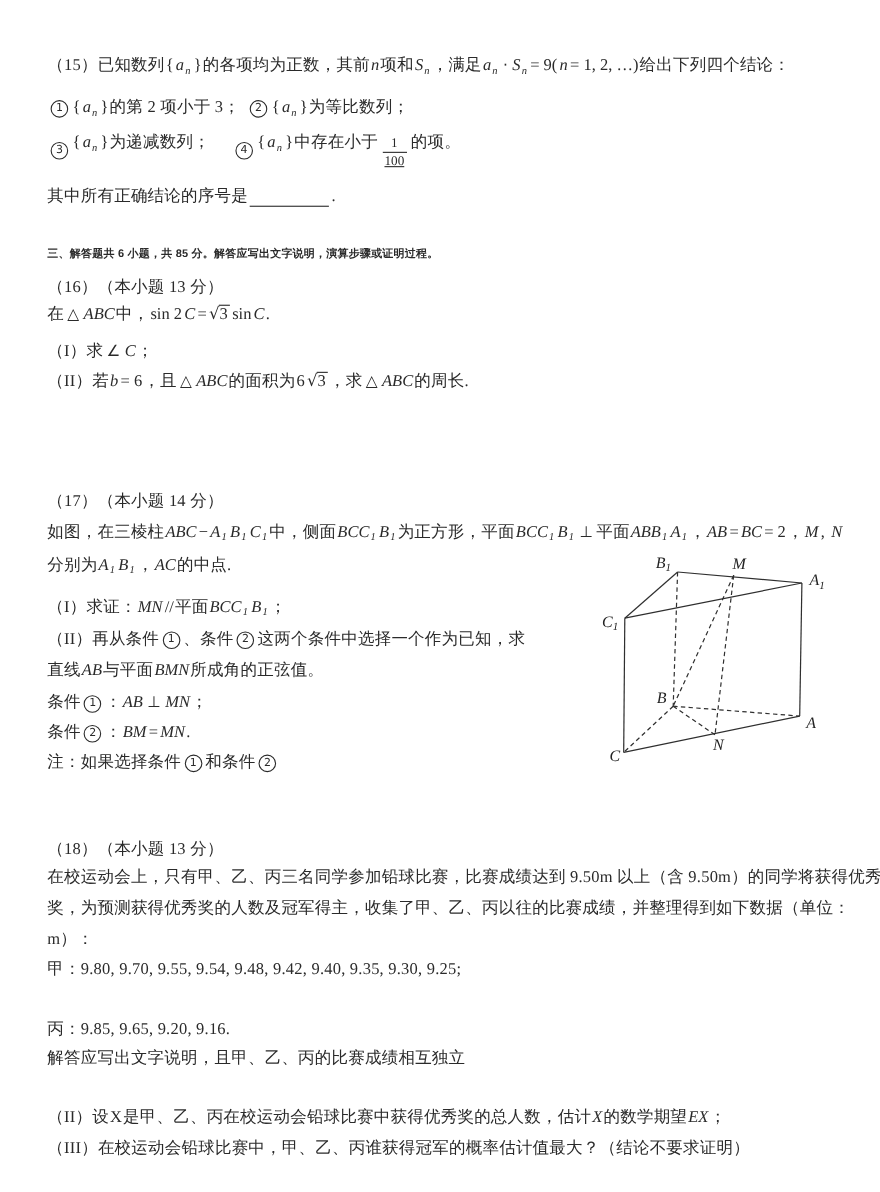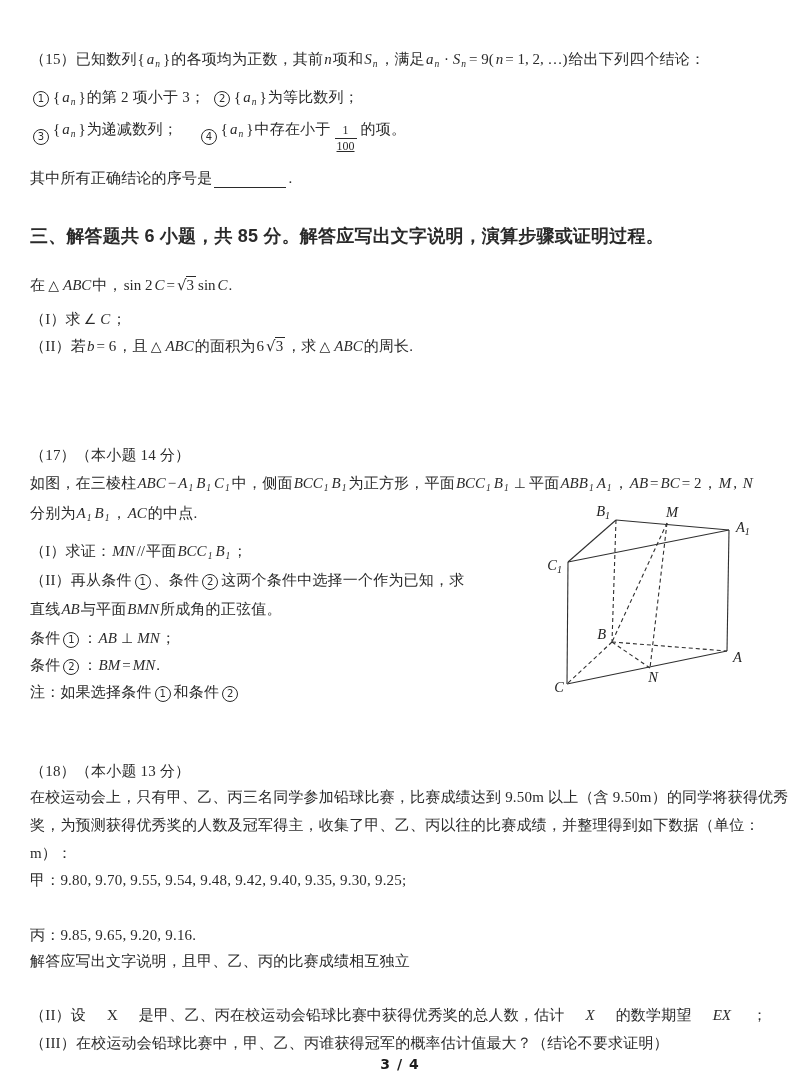--- a/index.html
+++ b/index.html
@@ -3,29 +3,29 @@
 <meta charset="utf-8">
 <style>
   html,body{margin:0;padding:0;background:#ffffff;}
   .page{
     position:relative;width:800px;height:1084px;background:#ffffff;overflow:hidden;
     color:#2a2a2a;
     font-family:"Liberation Serif","DejaVu Serif",serif;
     font-size:15px;
   }
   .line{
-    position:absolute;left:30px;height:22px;
+    position:absolute;left:43px;height:22px;
     display:flex;align-items:baseline;white-space:pre;
   }
   .line.tall{height:34px;}
   .line.math-tall{height:26px;}
   .sec{
     font-weight:bold;
     font-family:"Liberation Sans","DejaVu Sans",sans-serif;
-    font-size:18px;letter-spacing:.4px;
+    font-size:10px;letter-spacing:.4px;
   }
   .txt{letter-spacing:.2px;}
   .rom{margin:0 1px;}
   .mth{font-style:italic;margin:0 1px;}
   .msub{font-style:italic;font-size:9.5px;position:relative;top:3px;margin-right:2px;}
   .sym{font-family:"DejaVu Sans","DejaVu Serif",sans-serif;margin:0 3px;font-size:14px;}
   .circ{
     display:inline-flex;align-items:center;justify-content:center;
     width:14px;height:14px;border:1px solid #2a2a2a;border-radius:50%;
     font-size:10px;line-height:1;margin:0 3px;flex:0 0 auto;align-self:center;
@@ -71,40 +71,40 @@
         <line x1="66" y1="146" x2="181" y2="155" stroke="#2f2f2f" stroke-width="1.1" stroke-dasharray="4 3"></line>
         <text x="64" y="20" text-anchor="end"><tspan>B</tspan><tspan dy="3" font-size="10">1</tspan></text>
         <text x="126" y="21" text-anchor="middle"><tspan>M</tspan></text>
         <text x="190" y="36" text-anchor="start"><tspan>A</tspan><tspan dy="3" font-size="10">1</tspan></text>
         <text x="16" y="74" text-anchor="end"><tspan>C</tspan><tspan dy="3" font-size="10">1</tspan></text>
         <text x="60" y="143" text-anchor="end"><tspan>B</tspan></text>
         <text x="187" y="166" text-anchor="start"><tspan>A</tspan></text>
         <text x="107" y="186" text-anchor="middle"><tspan>N</tspan></text>
         <text x="13" y="196" text-anchor="middle"><tspan>C</tspan></text>
       </svg></div>
-  <div class="pagenum">3 / 4</div>
 <div class="line" style="top: 50px;"><span class="txt">（15）已知数列</span><span class="rom">{</span><span class="mth">a</span><span class="msub">n</span><span class="rom">}</span><span class="txt">的各项均为正数，其前</span><span class="mth">n</span><span class="txt">项和</span><span class="mth">S</span><span class="msub">n</span><span class="txt">，满足</span><span class="mth">a</span><span class="msub">n</span><span class="sym">·</span><span class="mth">S</span><span class="msub">n</span><span class="rom">= 9(</span><span class="mth">n</span><span class="rom">= 1, 2, …)</span><span class="txt">给出下列四个结论：</span></div>
     <div class="line" style="top: 88px;"><span class="circ">1</span><span class="rom">{</span><span class="mth">a</span><span class="msub">n</span><span class="rom">}</span><span class="txt">的第 2 项小于 3；</span><span class="gap" style="width: 6px;"></span><span class="circ">2</span><span class="rom">{</span><span class="mth">a</span><span class="msub">n</span><span class="rom">}</span><span class="txt">为等比数列；</span></div>
     <div class="line tall" style="top: 120px;"><span class="circ">3</span><span class="rom">{</span><span class="mth">a</span><span class="msub">n</span><span class="rom">}</span><span class="txt">为递减数列；</span><span class="gap" style="width: 20px;"></span><span class="circ">4</span><span class="rom">{</span><span class="mth">a</span><span class="msub">n</span><span class="rom">}</span><span class="txt">中存在小于</span><span class="frac"><span class="num">1</span><span class="den">100</span></span><span class="txt">的项。</span></div>
     <div class="line" style="top: 169px;"><span class="txt">其中所有正确结论的序号是</span><span class="blank" style="width: 72px;"></span><span class="txt">.</span></div>
     <div class="line sec" style="top: 224px;"><span class="txt">三、解答题共 6 小题，共 85 分。解答应写出文字说明，演算步骤或证明过程。</span></div>
+    <div class="line" style="top: 251px;"><span class="txt">（16）（本小题 13 分）</span></div>
     <div class="line math-tall" style="top: 276px;"><span class="txt">在</span><span class="sym">△</span><span class="mth">ABC</span><span class="txt">中，</span><span class="rom">sin 2</span><span class="mth">C</span><span class="rom">=</span><span class="sqrt"><span class="rad">√</span><span class="sv">3</span></span><span class="rom">sin</span><span class="mth">C</span><span class="txt">.</span></div>
     <div class="line" style="top: 310px;"><span class="txt">（I）求</span><span class="sym">∠</span><span class="mth">C</span><span class="txt">；</span></div>
     <div class="line math-tall" style="top: 337px;"><span class="txt">（II）若</span><span class="mth">b</span><span class="rom">= 6</span><span class="txt">，且</span><span class="sym">△</span><span class="mth">ABC</span><span class="txt">的面积为</span><span class="rom">6</span><span class="sqrt"><span class="rad">√</span><span class="sv">3</span></span><span class="txt">，求</span><span class="sym">△</span><span class="mth">ABC</span><span class="txt">的周长.</span></div>
     <div class="line" style="top: 446px;"><span class="txt">（17）（本小题 14 分）</span></div>
     <div class="line" style="top: 474px;"><span class="txt">如图，在三棱柱</span><span class="mth">ABC</span><span class="rom">−</span><span class="mth">A</span><span class="msub">1</span><span class="mth">B</span><span class="msub">1</span><span class="mth">C</span><span class="msub">1</span><span class="txt">中，侧面</span><span class="mth">BCC</span><span class="msub">1</span><span class="mth">B</span><span class="msub">1</span><span class="txt">为正方形，平面</span><span class="mth">BCC</span><span class="msub">1</span><span class="mth">B</span><span class="msub">1</span><span class="sym">⊥</span><span class="txt">平面</span><span class="mth">ABB</span><span class="msub">1</span><span class="mth">A</span><span class="msub">1</span><span class="txt">，</span><span class="mth">AB</span><span class="rom">=</span><span class="mth">BC</span><span class="rom">= 2</span><span class="txt">，</span><span class="mth">M</span><span class="rom">, </span><span class="mth">N</span></div>
     <div class="line" style="top: 504px;"><span class="txt">分别为</span><span class="mth">A</span><span class="msub">1</span><span class="mth">B</span><span class="msub">1</span><span class="txt">，</span><span class="mth">AC</span><span class="txt">的中点.</span></div>
     <div class="line" style="top: 542px;"><span class="txt">（I）求证：</span><span class="mth">MN</span><span class="rom">//</span><span class="txt">平面</span><span class="mth">BCC</span><span class="msub">1</span><span class="mth">B</span><span class="msub">1</span><span class="txt">；</span></div>
     <div class="line" style="top: 571px;"><span class="txt">（II）再从条件</span><span class="circ">1</span><span class="txt">、条件</span><span class="circ">2</span><span class="txt">这两个条件中选择一个作为已知，求</span></div>
     <div class="line" style="top: 600px;"><span class="txt">直线</span><span class="mth">AB</span><span class="txt">与平面</span><span class="mth">BMN</span><span class="txt">所成角的正弦值。</span></div>
     <div class="line" style="top: 629px;"><span class="txt">条件</span><span class="circ">1</span><span class="txt">：</span><span class="mth">AB</span><span class="sym">⊥</span><span class="mth">MN</span><span class="txt">；</span></div>
     <div class="line" style="top: 656px;"><span class="txt">条件</span><span class="circ">2</span><span class="txt">：</span><span class="mth">BM</span><span class="rom">=</span><span class="mth">MN</span><span class="txt">.</span></div>
     <div class="line" style="top: 683px;"><span class="txt">注：如果选择条件</span><span class="circ">1</span><span class="txt">和条件</span><span class="circ">2</span></div>
     <div class="line" style="top: 762px;"><span class="txt">（18）（本小题 13 分）</span></div>
     <div class="line" style="top: 788px;"><span class="txt">在校运动会上，只有甲、乙、丙三名同学参加铅球比赛，比赛成绩达到 9.50m 以上（含 9.50m）的同学将获得优秀</span></div>
     <div class="line" style="top: 816px;"><span class="txt">奖，为预测获得优秀奖的人数及冠军得主，收集了甲、乙、丙以往的比赛成绩，并整理得到如下数据（单位：</span></div>
     <div class="line" style="top: 844px;"><span class="txt">m）：</span></div>
     <div class="line" style="top: 871px;"><span class="txt">甲：9.80, 9.70, 9.55, 9.54, 9.48, 9.42, 9.40, 9.35, 9.30, 9.25;</span></div>
     <div class="line" style="top: 926px;"><span class="txt">丙：9.85, 9.65, 9.20, 9.16.</span></div>
     <div class="line" style="top: 952px;"><span class="txt">解答应写出文字说明，且甲、乙、丙的比赛成绩相互独立</span></div>
-    <div class="line" style="top: 1006px; gap: 20px;"><span class="txt">（II）设</span><span class="rom">X</span><span class="txt">是甲、乙、丙在校运动会铅球比赛中获得优秀奖的总人数，估计</span><span class="mth">X</span><span class="txt">的数学期望</span><span class="mth">EX</span><span class="txt">；</span></div>
+    <div class="line" style="top: 1006px;"><span class="txt">（II）设</span><span class="rom">X</span><span class="txt">是甲、乙、丙在校运动会铅球比赛中获得优秀奖的总人数，估计</span><span class="mth">X</span><span class="txt">的数学期望</span><span class="mth">EX</span><span class="txt">；</span></div>
     <div class="line" style="top: 1034px;"><span class="txt">（III）在校运动会铅球比赛中，甲、乙、丙谁获得冠军的概率估计值最大？（结论不要求证明）</span></div>
   </div>
 
 </body></html>

